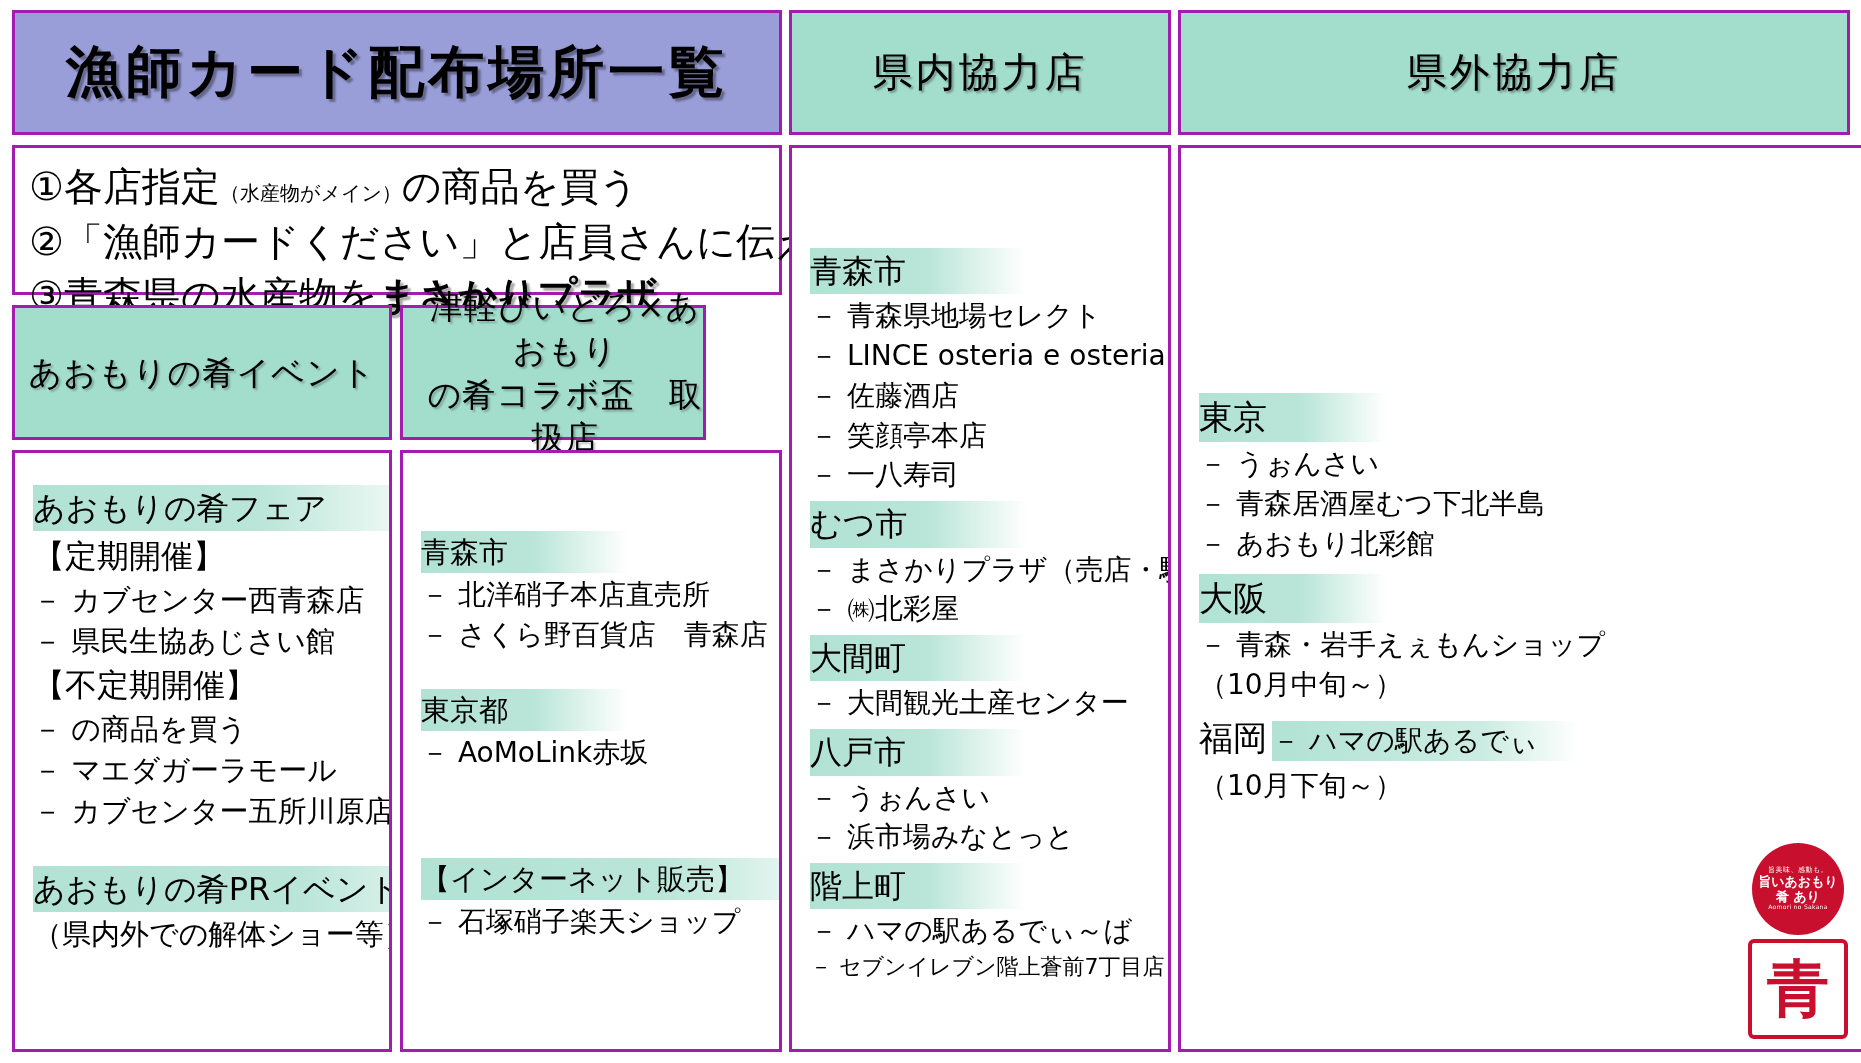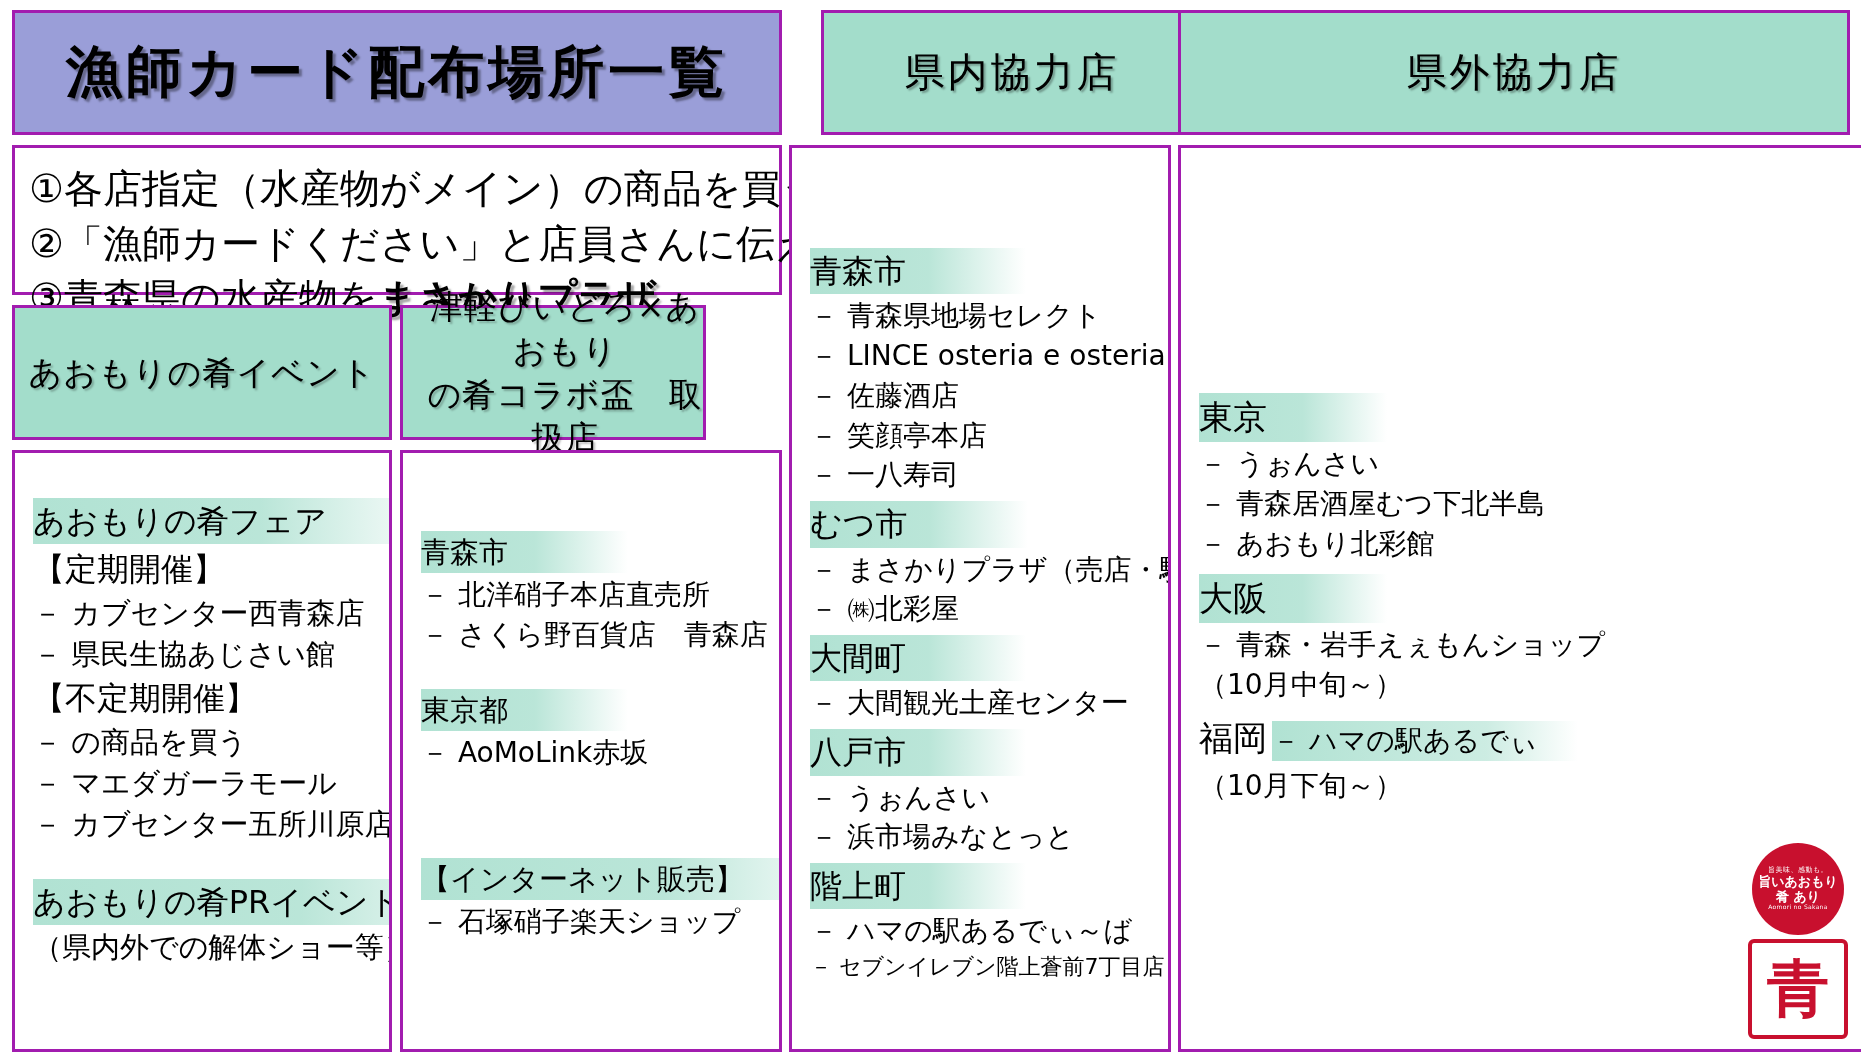--- a/index.html
+++ b/index.html
@@ -60,21 +60,21 @@
   }
 
   
   .steps {
     padding: 12px 14px 6px 14px;
     font-size: 39px;
     line-height: 1.40;
     letter-spacing: 0px;
   }
   .steps .line { white-space: nowrap; }
-  .steps .small { font-size: 40px; }
+  .steps .small { font-size: 20px; }
   .steps .emph {
     font-weight: 700;
     text-shadow: 3px 3px 2px rgba(0,0,0,0.35);
   }
 
   
   .panel-body {
     padding: 0;
     overflow: hidden;
   }
@@ -176,21 +176,21 @@
 </style>
 </head>
 <body>
 
 <div id="poster">
 
   <div class="box purple center-middle" id="title-box" style="left:12px; top:10px; width:770px; height:125px;">
     <span class="main-title">漁師カード配布場所一覧</span>
   </div>
 
-  <div class="box green center-middle" style="left:789px; top:10px; width:382px; height:125px;margin-left:32px;">
+  <div class="box green center-middle" style="left:789px; top:10px; width:382px; height:125px;">
     <span class="col-head-title">県内協力店</span>
   </div>
 
   <div class="box green center-middle" style="left:1178px; top:10px; width:672px; height:125px;">
     <span class="col-head-title">県外協力店</span>
   </div>
 
   <div class="box steps" style="left:12px; top:145px; width:770px; height:150px;">
     <div class="line">
       <span>①</span><span>各店指定</span><span class="small">（水産物がメイン）</span><span>の商品を買う</span>
@@ -208,21 +208,21 @@
   </div>
 
   <div class="box green center-middle" style="left:400px; top:305px; width:306px; height:135px;padding-left:24px;">
     <span class="sub-head-title">
       <span>津軽びいどろ×あおもり</span><br>
       <span>の肴コラボ盃　取扱店</span>
     </span>
   </div>
 
   <div class="box panel-body" id="panel-event" style="left:12px; top:450px; width:380px; height:602px;">
-    <div class="panel-inner" style="padding-top:45px;">
+    <div class="panel-inner" style="padding-top:32px;">
       <div class="grp">
         <div class="grp-title">あおもりの肴フェア</div>
         <div class="hdr-bracket">【定期開催】</div>
         <div class="itm">－ カブセンター西青森店</div>
         <div class="itm">－ 県民生協あじさい館</div>
         <div class="hdr-bracket">【不定期開催】</div>
         <div class="itm">－ の商品を買う</div>
         <div class="itm">－ マエダガーラモール　　等</div>
         <div class="itm">－ カブセンター五所川原店</div>
       </div>

